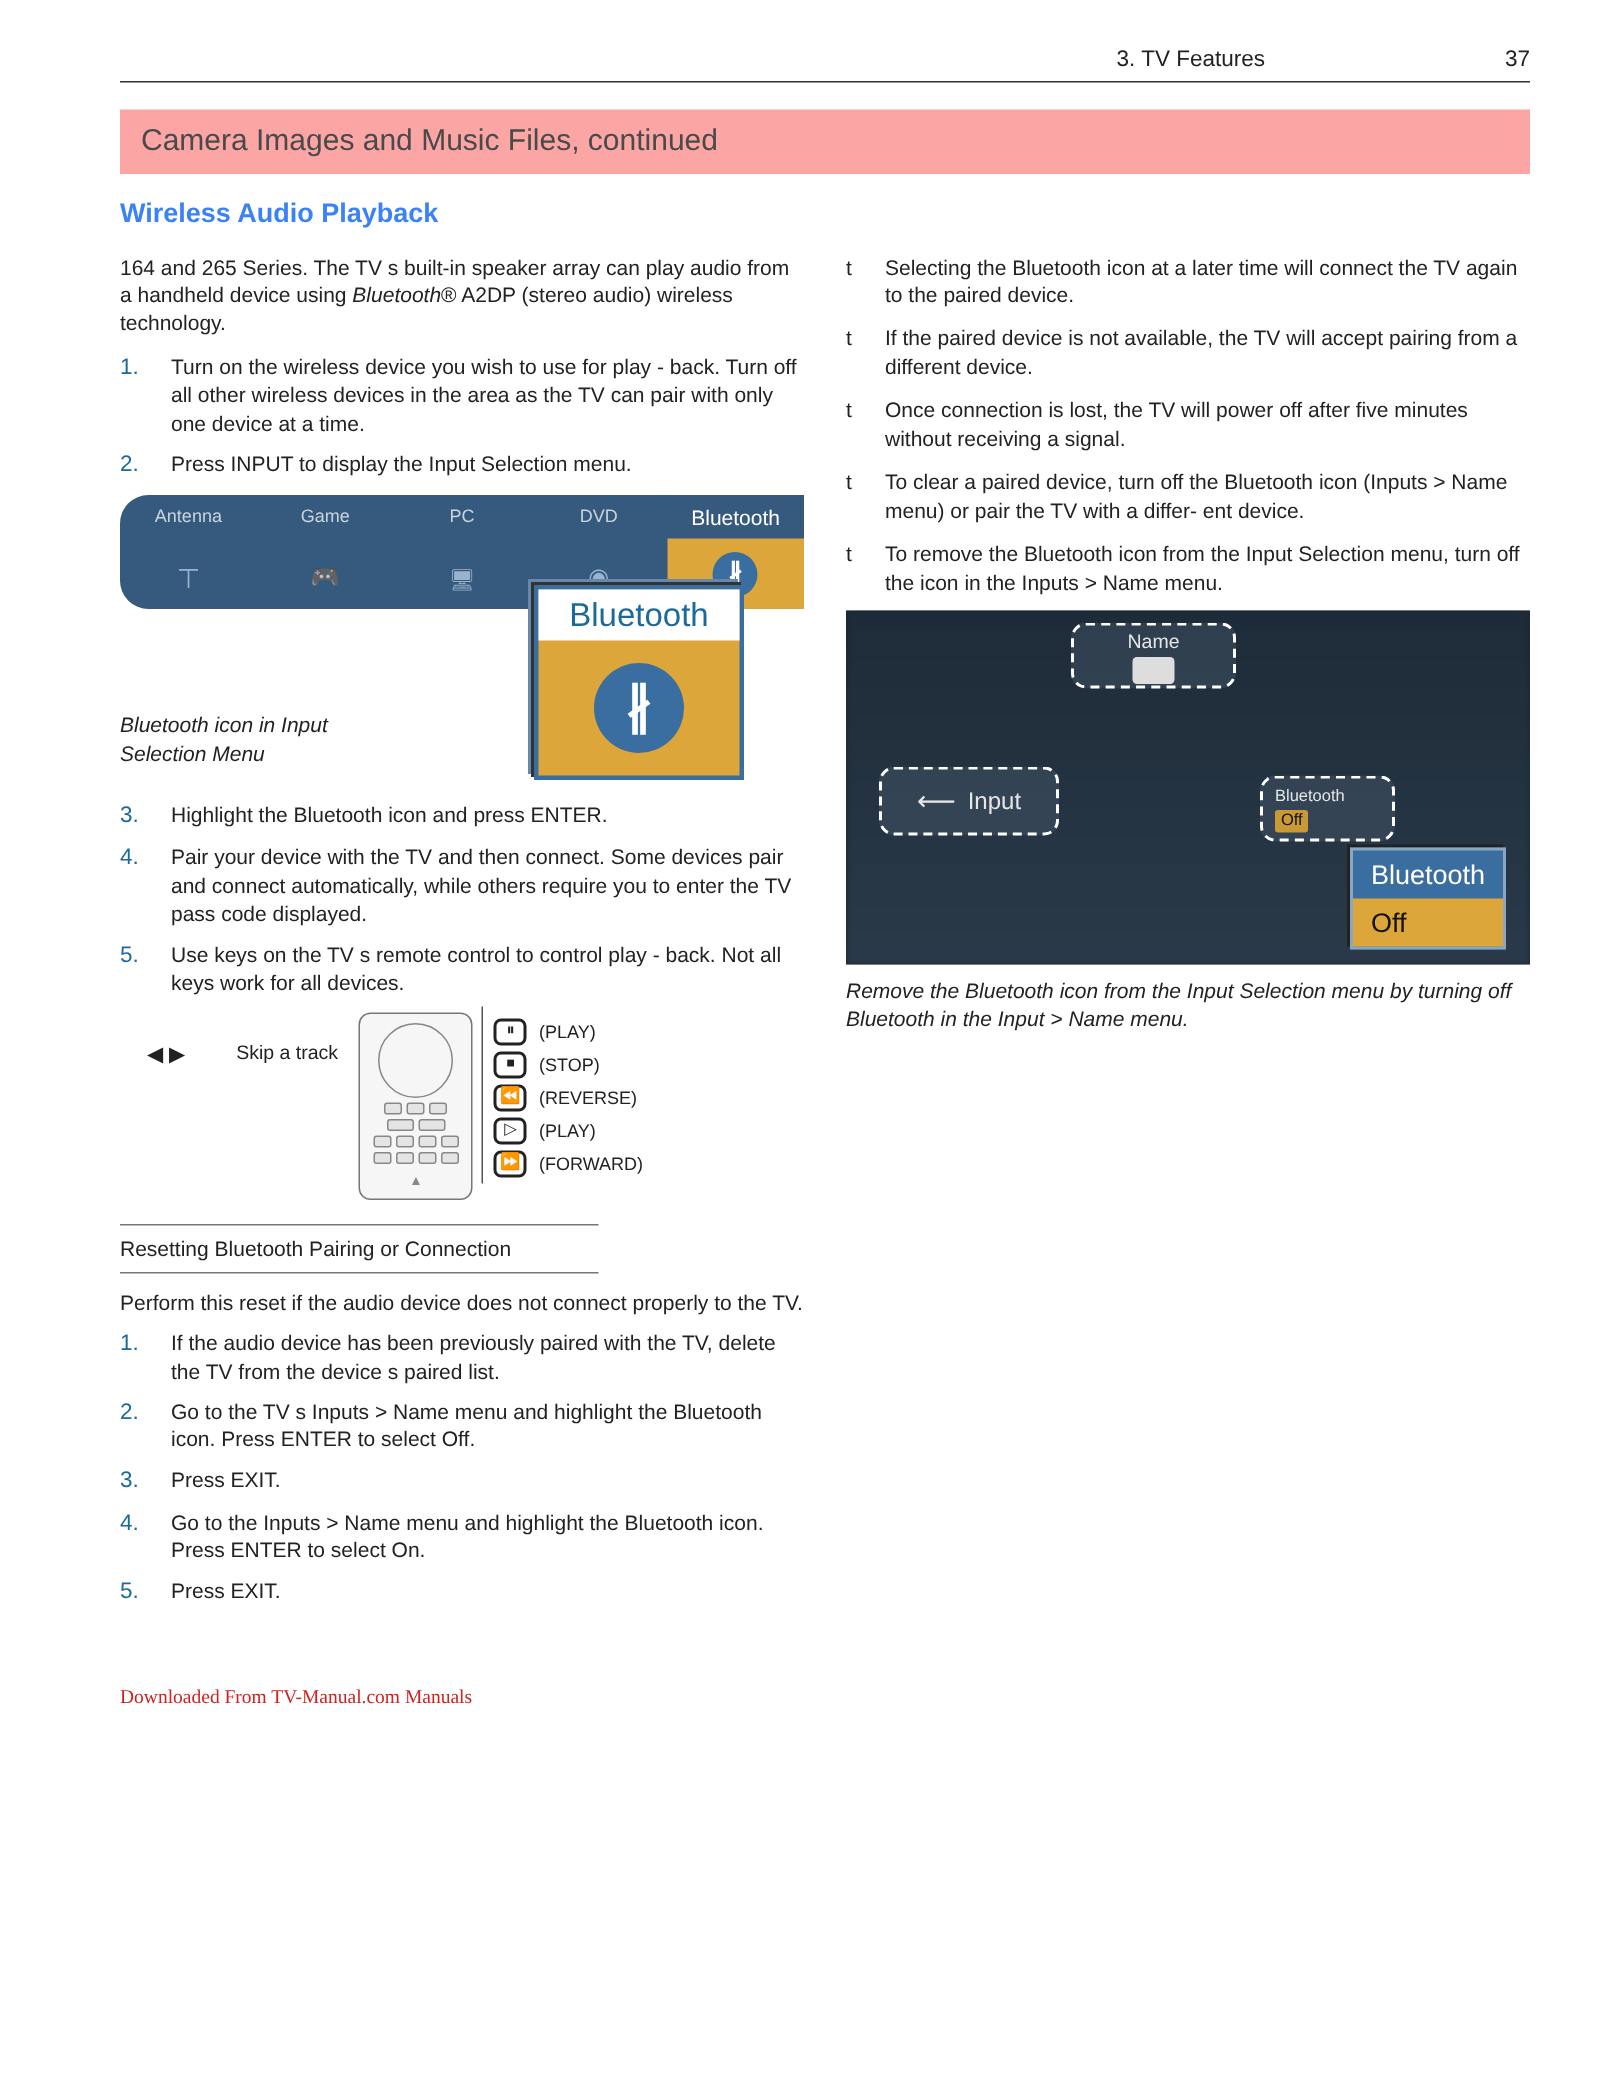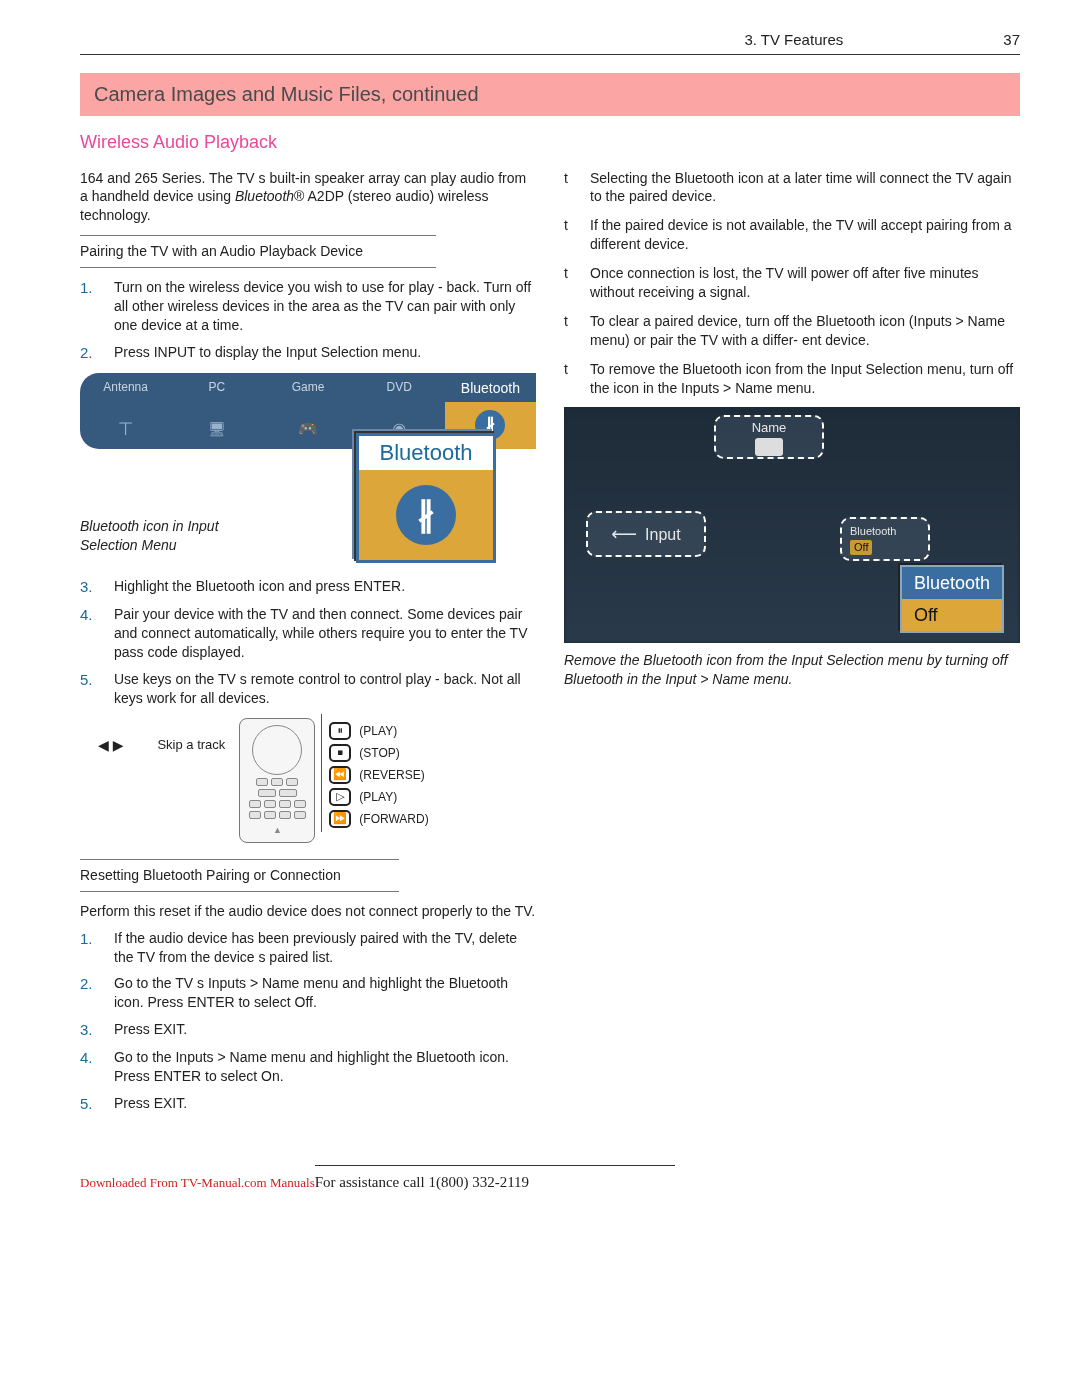--- a/index.html
+++ b/index.html
@@ -25,24 +25,24 @@
   .header-bar .chapter { font-size: 15px; }
   .header-bar .page { font-size: 15px; }
   .title-bar {
     background: #fca5a5;
     padding: 8px 14px;
     font-size: 20px;
     color: #4a4a4a;
     margin-bottom: 14px;
   }
   .section-heading {
-    color: #ec4899;
+    color: #3b82f6;
     font-size: 18px;
     margin: 6px 0 14px 0;
-    font-weight: normal;
+    font-weight: bold;
   }
   .columns {
     display: flex;
     gap: 28px;
   }
   .col { flex: 1 1 50%; }
   .intro { margin-bottom: 10px; }
   .intro em, .italic { font-style: italic; }
   .note-block { display: flex; gap: 18px; margin: 8px 0 14px 0; }
   .note-label { white-space: nowrap; }
@@ -252,21 +252,20 @@
 
 <div class="columns">
 
   <div class="col">
 
     <p class="intro">
       <span>164 and 265 Series.   The TV s built-in speaker array can play audio from a handheld device using </span><em>Bluetooth</em><span>® A2DP (stereo audio) wireless technology.</span>
     </p>
 
 
-    <div class="sub-heading left-narrow">Pairing the TV with an Audio Playback Device</div>
 
     <ol class="steps">
       <li>
           <span class="num">1.</span>
           <span>Turn on the wireless device you wish to use for play - back.  Turn off all other wireless devices in the area as the TV can pair with only one device at a time.</span>
         </li>
       <li>
           <span class="num">2.</span>
           <span>Press INPUT to display the Input Selection   menu.</span>
         </li>
@@ -274,29 +273,29 @@
 
     <div class="fig-input-sel">
       <div class="input-bar">
         <div class="cell">
           <span class="lbl">Antenna</span>
           <span class="iconwrap">
               <span class="icon-antenna"></span>
             </span>
         </div>
         <div class="cell">
+          <span class="lbl">Game</span>
+          <span class="iconwrap">
+              <span class="icon-game"></span>
+            </span>
+        </div>
+        <div class="cell">
           <span class="lbl">PC</span>
           <span class="iconwrap">
               <span class="icon-pc"></span>
-            </span>
-        </div>
-        <div class="cell">
-          <span class="lbl">Game</span>
-          <span class="iconwrap">
-              <span class="icon-game"></span>
             </span>
         </div>
         <div class="cell">
           <span class="lbl">DVD</span>
           <span class="iconwrap">
               <span class="icon-dvd"></span>
             </span>
         </div>
         <div class="cell bt">
           <span class="lbl" style="color:#fff;font-size:14px;">Bluetooth</span>
@@ -459,14 +458,13 @@
         <div class="t">Bluetooth</div>
         <div class="o">Off</div>
       </div>
     </div>
     <p class="caption-right">Remove the Bluetooth icon from the Input Selection menu by turning off Bluetooth in the Input &gt; Name menu.</p>
   </div>
 </div>
 
 <div class="footer">
   <span class="dl">Downloaded From TV-Manual.com Manuals</span>
-  <span class="assist">For assistance call 1(800) 332-2119</span>
 </div>
 
 </body></html>

